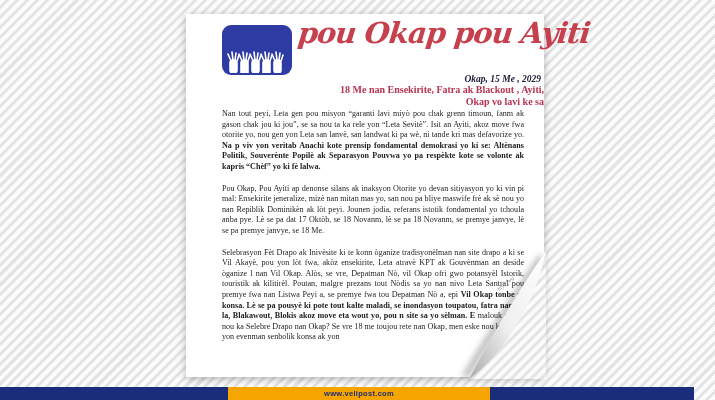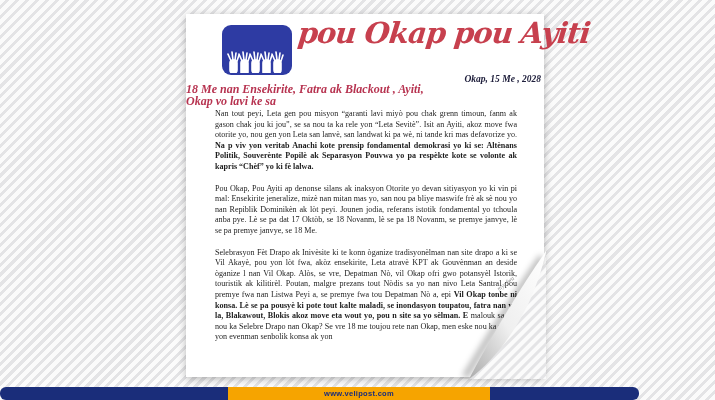--- a/index.html
+++ b/index.html
@@ -22,36 +22,35 @@
     font-family:"DejaVu Serif", serif;font-style:italic;font-weight:bold;
     font-size:29px;line-height:1.05;color:var(--title-red);
     letter-spacing:-1px;transform:skewX(-6deg);white-space:nowrap;
   }
   .dateline{
     position:absolute;right:3px;top:60px;
     font-family:"Liberation Serif", serif;font-style:italic;font-weight:bold;
     font-size:9.5px;color:var(--date-ink);
   }
   .heading{
-    position:absolute;left:0;right:0;top:70px;text-align:left;
-    color:var(--heading-red);font-weight:bold;font-size:12px;line-height:11.5px;font-style:italic;
+    position:absolute;left:0;right:0;top:70px;text-align:right;
+    color:var(--heading-red);font-weight:bold;font-size:10px;line-height:11.5px;
   }
   .body-text{
-    position:absolute;left:29px;top:95px;width:302px;
+    position:absolute;left:36px;top:95px;width:302px;
     font-size:8.1px;line-height:10.6px;text-align:justify;color:#1d1d1d;
   }
   .body-text p{margin:0 0 11px 0;}
   .body-text .b{font-weight:bold;}
   .closing{font-weight:bold;}
   .curl{position:absolute;right:-2px;bottom:-2px;}
   .curl-frag{font:italic 6px "Liberation Serif", serif;fill:#8a8a8a;}
   .footer-bar{
-    position:absolute;left:0;bottom:0;width:639px;height:13px;
+    position:absolute;left:0;bottom:0;width:694px;height:13px;
     background:var(--footer-navy);
-    border-radius:6px;
   }
   .footer-accent{
     position:absolute;left:228px;top:0;width:262px;height:13px;
     background:var(--footer-orange);
     display:flex;align-items:center;justify-content:center;
   }
   .footer-url{
     font-family:"Liberation Sans", sans-serif;font-size:7.5px;font-weight:bold;
     color:var(--footer-navy);letter-spacing:.3px;
   }
@@ -100,21 +99,21 @@
               <line x1="6" y1="14" x2="8" y2="8"></line>
             <rect x="-1" y="13" width="7" height="13" rx="3"></rect>
           </g>
         </g>
       </svg>
     </span>
   </div>
 
   <div class="script-title">pou Okap pou Ayiti</div>
 
-  <div class="dateline">Okap, 15 Me , 2028</div>
+  <div class="dateline">Okap, 15 Me , 2029</div>
 
   <div class="heading">
     <div>18 Me nan Ensekirite, Fatra ak Blackout , Ayiti,</div>
     <div>Okap vo lavi ke sa</div>
   </div>
 
   <div class="body-text" id="paragraphs">
       <p><span>Nan tout peyi, Leta gen pou misyon “garanti lavi miyò pou chak grenn timoun, fanm ak gason chak jou ki jou”, se sa nou ta ka rele yon “Leta Sevitè”. Isit an Ayiti, akoz move fwa otorite yo, nou gen yon Leta san lanvè, san landwat ki pa wè, ni tande kri mas defavorize yo. </span><span class="b">Na p viv yon veritab Anachi kote prensip fondamental demokrasi yo ki se: Altènans Politik, Souverènte Popilè ak Separasyon Pouvwa yo pa respèkte kote se volonte ak kapris “Chèf” yo ki fè lalwa.</span></p>
       <p><span>Pou Okap, Pou Ayiti ap denonse silans ak inaksyon Otorite yo devan sitiyasyon yo ki vin pi mal: Ensekirite jeneralize, mizè nan mitan mas yo, san nou pa bliye maswife frè ak sè nou yo nan Repiblik Dominikèn ak lòt peyi. Jounen jodia, referans istotik fondamental yo tchoula anba pye. Lè se pa dat 17 Oktòb, se 18 Novanm, lè se pa 18 Novanm, se premye janvye, lè se pa premye janvye, se 18 Me.</span></p>
       <p><span>Selebrasyon Fèt Drapo ak Inivèsite ki te konn òganize tradisyonèlman nan site drapo a ki se Vil Akayè, pou yon lòt fwa, akòz ensekirite, Leta atravè KPT ak Gouvènman an deside òganize l nan Vil Okap. Alòs, se vre, Depatman Nò, vil Okap ofri gwo potansyèl Istorik, touristik ak kilitirèl. Poutan, malgre prezans tout Nòdis sa yo nan nivo Leta Santral pou premye fwa nan Listwa Peyi a, se premye fwa tou Depatman Nò a, epi </span><span class="b">Vil Okap tonbe ni konsa. Lè se pa pousyè ki pote tout kalte maladi, se inondasyon toupatou, fatra nan vil la, Blakawout, Blokis akoz move eta wout yo, pou n site sa yo sèlman. E </span><span>malouk sa yo, nou ka Selebre Drapo nan Okap? Se vre 18 me toujou rete nan Okap, men eske nou ka redwi yon evenman senbolik konsa ak yon</span></p>

